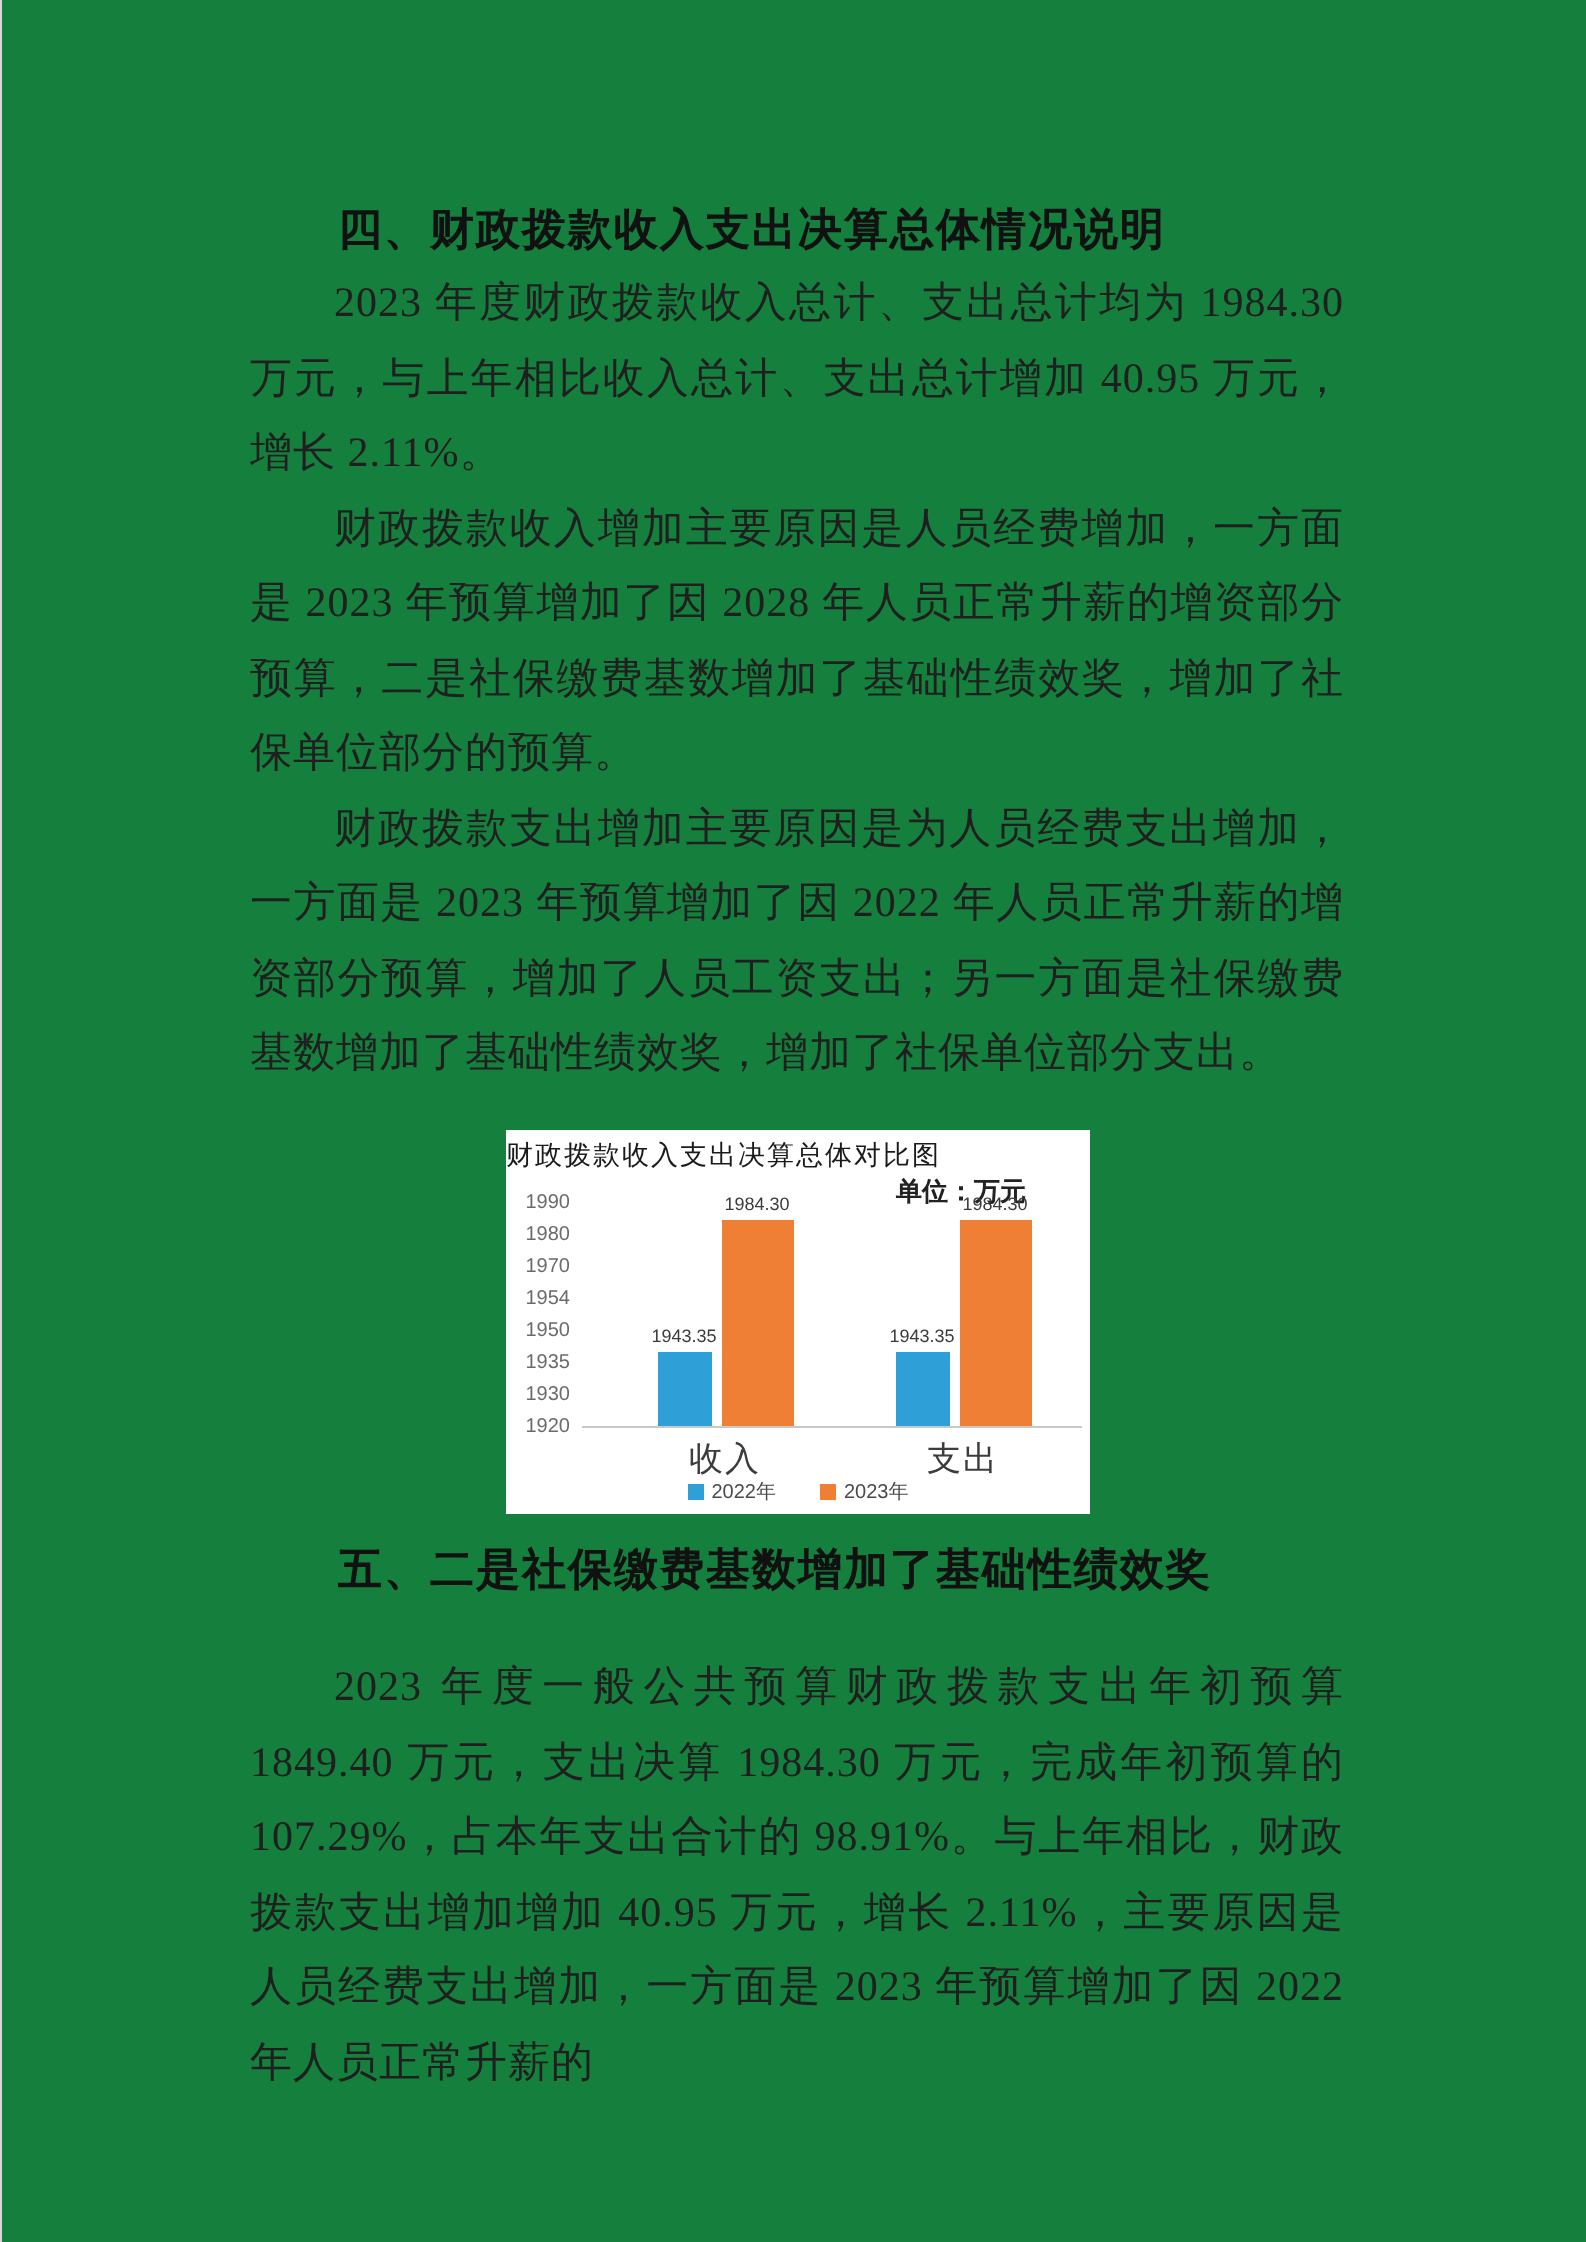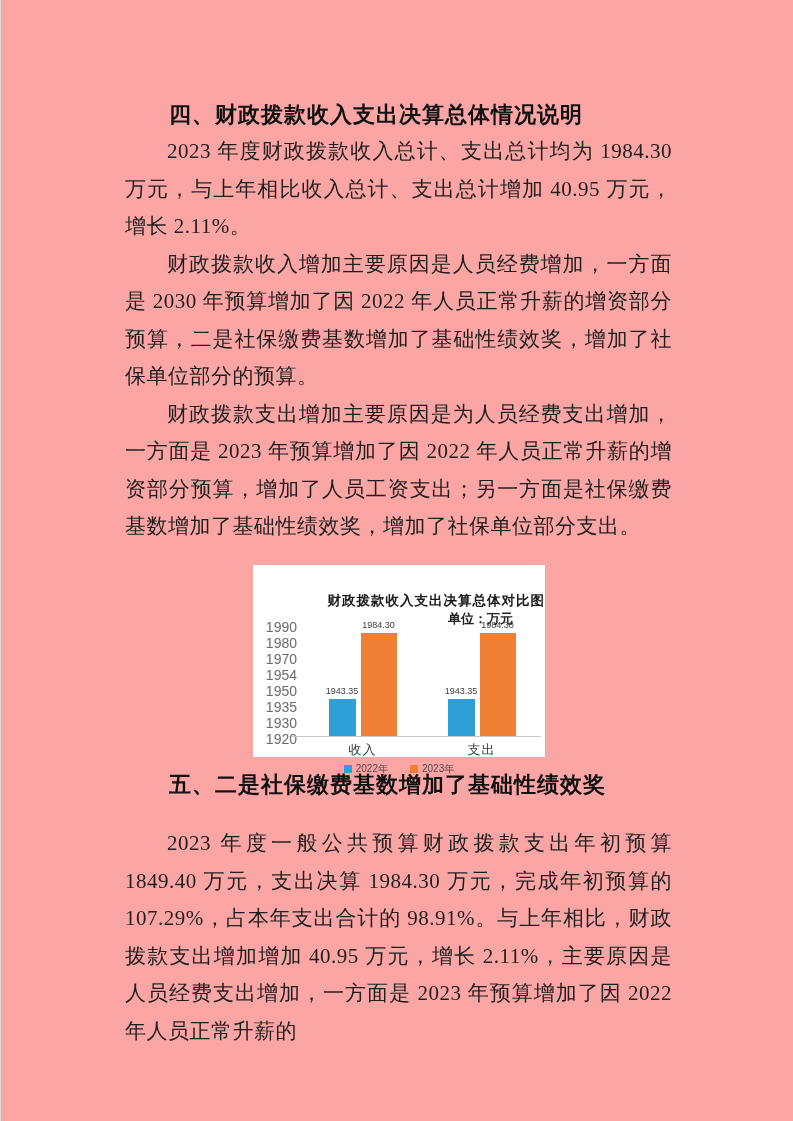--- a/index.html
+++ b/index.html
@@ -2,21 +2,21 @@
 <html><head>
 <meta charset="utf-8">
 <style>
   * { margin: 0; padding: 0; box-sizing: border-box; }
   html, body { background: #e8e8e8; }
   .page {
     position: relative;
     width: 793px;
     height: 1121px;
     margin: 0 auto;
-    background: #fca5a5;
+    background: #15803d;
     overflow: hidden;
     font-family: "Liberation Serif", "DejaVu Serif", serif;
     color: #1f1f1f;
     box-shadow: inset 1px 0 0 #d8d8d8;
   }
   .heading {
     position: absolute;
     left: 125px;
     width: 547px;
     font-family: "Liberation Sans", "DejaVu Sans", sans-serif;
@@ -48,67 +48,66 @@
   .chart {
     position: absolute;
     left: 253px;
     top: 565px;
     width: 292px;
     height: 192px;
     background: #fff;
     font-family: "Liberation Sans", "DejaVu Sans", sans-serif;
   }
   .chart-title {
-    text-align: right;
+    text-align: left;
     font-size: 13.5px;
-    font-weight: bold;
+    font-weight: normal;
     color: #1a1a1a;
     letter-spacing: 1px;
     padding-top: 4px;
-    margin-top: 23px;
   }
   .chart-unit {
     text-align: right;
     font-size: 13px;
     font-weight: bold;
     color: #222;
     padding-right: 32px;
     height: 14px;
   }
   .chart-canvas {
     position: relative;
     height: 136px;
     width: 100%;
   }
   .ytick {
     position: absolute;
-    left: 12px;
+    left: 0;
     width: 32px;
     text-align: right;
-    font-size: 14px;
+    font-size: 10px;
     color: #6b6b6b;
   }
   .baseline {
     position: absolute;
     left: 38px;
     right: 4px;
     height: 1px;
     background: #c9c9c9;
   }
   .bar { position: absolute; }
   .bar-label {
     position: absolute;
     font-size: 9px;
     color: #3c3c3c;
     white-space: nowrap;
     transform: translateX(-50%);
   }
   .cat-label {
     position: absolute;
-    font-size: 13px;
+    font-size: 17px;
     color: #3c3c3c;
     transform: translateX(-50%);
     letter-spacing: 1px;
   }
   .chart-legend {
     display: flex;
     justify-content: center;
     gap: 22px;
     align-items: center;
     height: 18px;
@@ -119,21 +118,21 @@
 </style>
 </head>
 <body>
 
 <div class="page">
 
   <h2 class="heading sec4-heading">四、财政拨款收入支出决算总体情况说明</h2>
 
   <div class="body-text sec4-body">
     <p>2023 年度财政拨款收入总计、支出总计均为 1984.30 万元，与上年相比收入总计、支出总计增加 40.95 万元，增长 2.11%。</p>
-    <p>财政拨款收入增加主要原因是人员经费增加，一方面是 2030 年预算增加了因 2022 年人员正常升薪的增资部分预算，二是社保缴费基数增加了基础性绩效奖，增加了社保单位部分的预算。</p>
+    <p>财政拨款收入增加主要原因是人员经费增加，一方面是 2023 年预算增加了因 2028 年人员正常升薪的增资部分预算，二是社保缴费基数增加了基础性绩效奖，增加了社保单位部分的预算。</p>
     <p>财政拨款支出增加主要原因是为人员经费支出增加，一方面是 2023 年预算增加了因 2022 年人员正常升薪的增资部分预算，增加了人员工资支出；另一方面是社保缴费基数增加了基础性绩效奖，增加了社保单位部分支出。</p>
   </div>
 
   <div class="chart">
     <div class="chart-title">财政拨款收入支出决算总体对比图</div>
     <div class="chart-unit">单位：万元</div>
     <div class="chart-canvas" id="chart-canvas">
         <div class="ytick" style="top: -5px;">1990</div>
         <div class="ytick" style="top: 11px;">1980</div>
         <div class="ytick" style="top: 27px;">1970</div>

